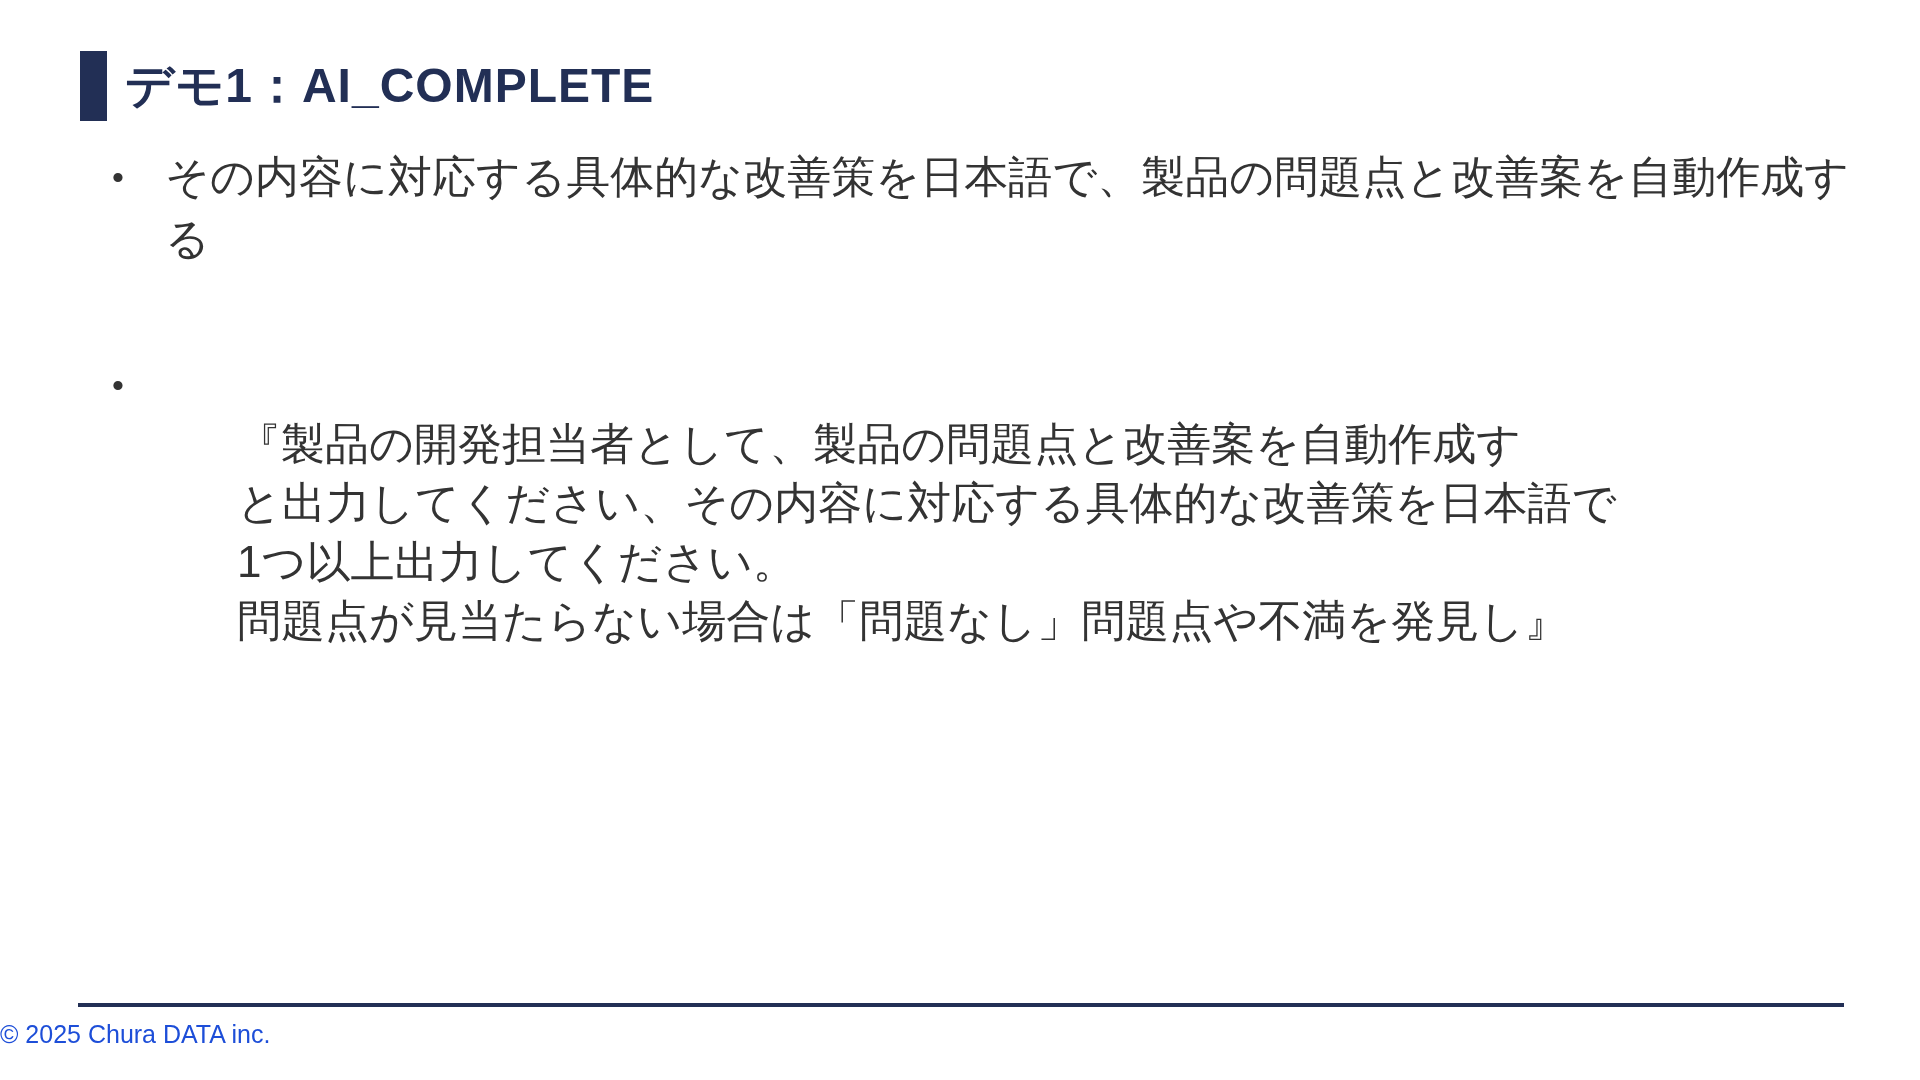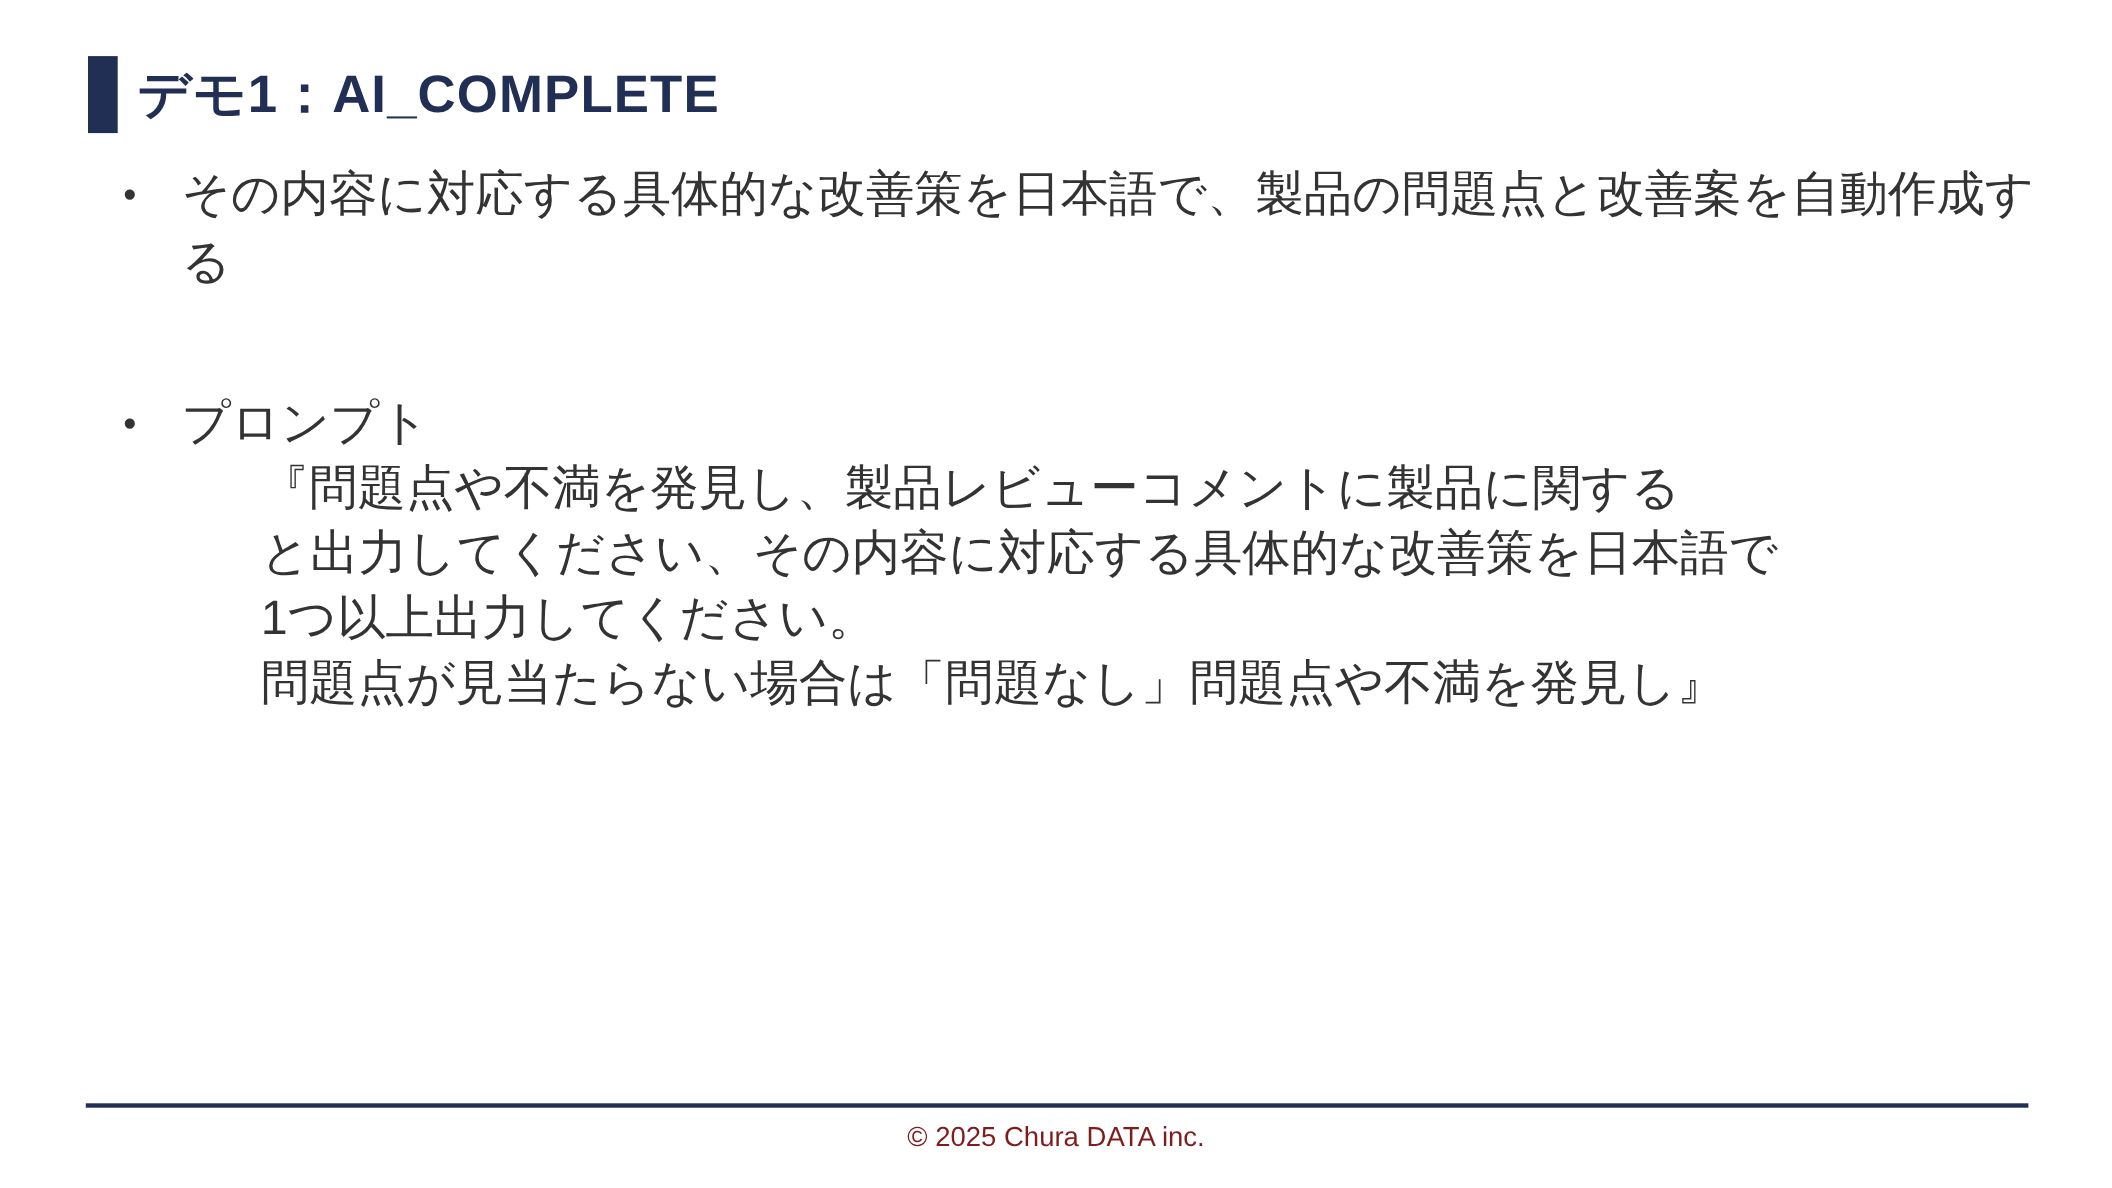--- a/index.html
+++ b/index.html
@@ -74,23 +74,22 @@
     top: 1003px;
     width: 1766px;
     height: 4px;
     background: #222f55;
   }
   .copyright {
     position: absolute;
     left: 0;
     top: 1020px;
     width: 1920px;
-    text-align: center;
     font-size: 25px;
-    color: #7f1d1d;
+    color: #1d4ed8;
   }
 </style>
 </head>
 <body>
 
 <div class="slide">
 
   <div class="title-row">
     <div class="accent-bar"></div>
     <h1 class="title">デモ1：AI_COMPLETE</h1>
@@ -99,27 +98,24 @@
   <div class="bullet bullet-1">
     <span class="marker">•</span>
     <div class="bullet-text">
       <div class="line">その内容に対応する具体的な改善策を日本語で、製品の問題点と改善案を自動作成す</div>
       <div class="line">る</div>
     </div>
   </div>
 
   <div class="bullet bullet-2">
     <span class="marker">•</span>
-    <div class="bullet-text">
-      <div class="line">プロンプト</div>
-    </div>
   </div>
 
   <div class="prompt-block">
-    <div class="line">『問題点や不満を発見し、製品レビューコメントに製品に関する</div>
+    <div class="line">『製品の開発担当者として、製品の問題点と改善案を自動作成す</div>
     <div class="line">と出力してください、その内容に対応する具体的な改善策を日本語で</div>
     <div class="line">1つ以上出力してください。</div>
     <div class="line">問題点が見当たらない場合は「問題なし」問題点や不満を発見し』</div>
   </div>
 
   <div class="footer-rule"></div>
   <div class="copyright">© 2025 Chura DATA inc.</div>
 
 </div>
 

